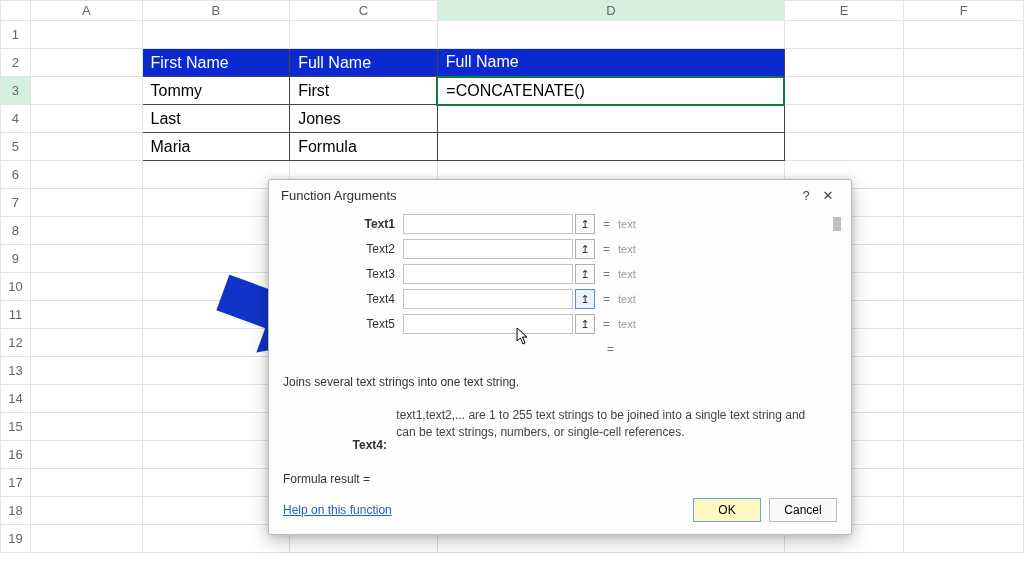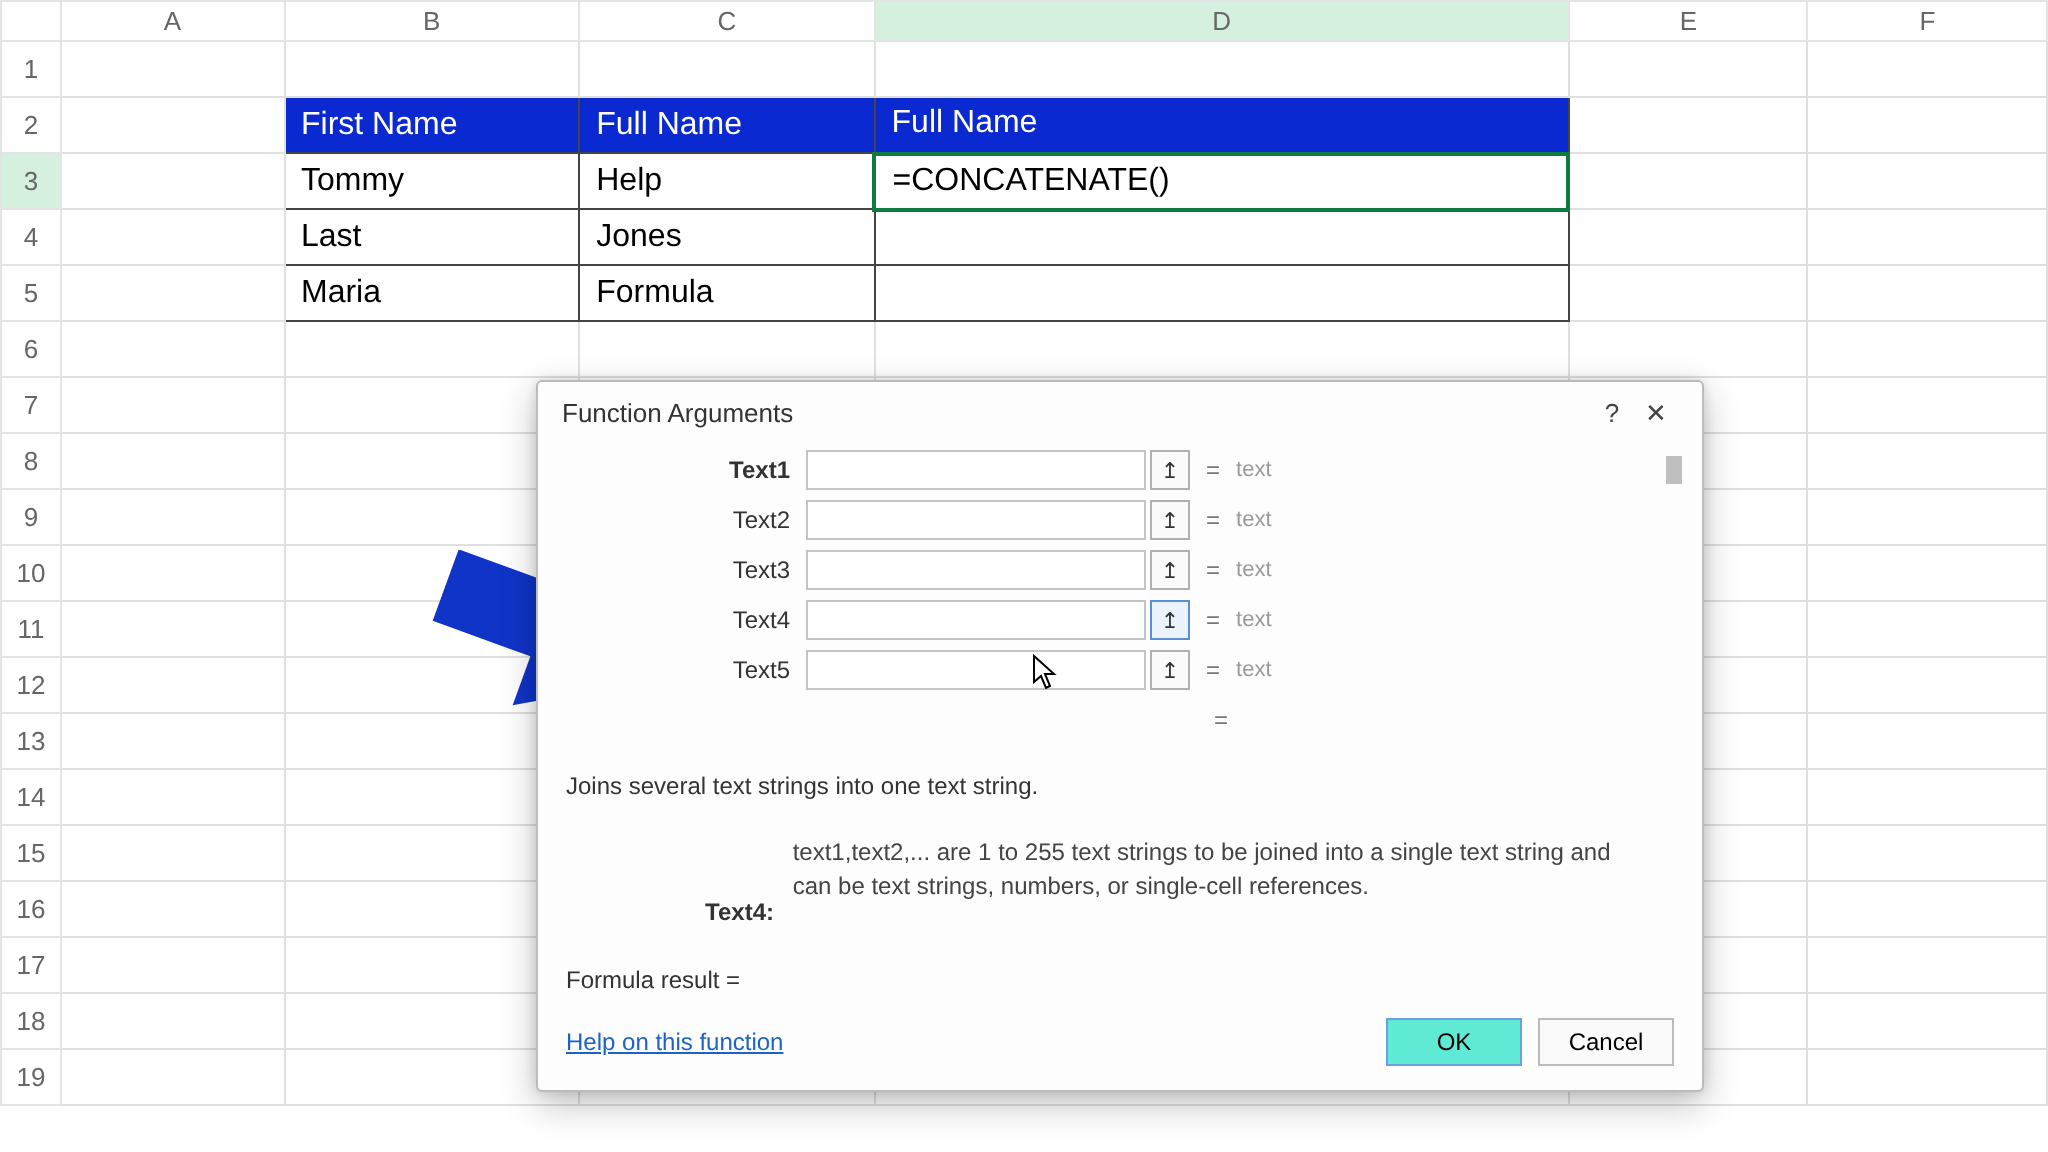--- a/index.html
+++ b/index.html
@@ -39,21 +39,21 @@
     border:1px solid #444 !important;
   }
   .formula-cell {
     font-weight: bold;
     border:2px solid #0f7b3f !important;
     outline-offset:-2px;
   }
 
   .dialog {
     position: absolute;
-    left: 268px; top: 190px;
+    left: 268px; top: 179px;
     width: 584px; height: 356px;
     background: #fdfdfd;
     border: 1px solid #bbb;
     box-shadow: 0 6px 18px rgba(0,0,0,.25), 0 0 6px rgba(0,0,0,.12);
     border-radius: 3px;
     font-size: 12px;
     color: #333;
   }
   .dlg-title {
     padding: 8px 12px 6px;
@@ -125,21 +125,21 @@
     padding: 4px 14px 12px;
   }
   .footer a { color:#1b63c4; font-size:12px; text-decoration:underline; cursor:pointer;text-align:right; }
   .footer .spacer { flex:1; }
   .btn {
     min-width: 68px; height:24px;
     border:1px solid #bbb; background:#fafafa;
     font-size:12px; margin-left:8px;
     cursor:pointer;
   }
-  .btn.primary { border:1px solid #6aa0e0; background:#5eead4; }
+  .btn.primary { border:1px solid #6aa0e0; background:#fef9c3; }
 
   .arrow {
     position:absolute;
     left: 210px; top: 275px;
     width: 120px; height: 80px;
     pointer-events:none;
   }
   .cursor {
     position:absolute;
     left: 515px; top: 327px;
@@ -176,21 +176,21 @@
     <td class="cell hdr-blue">First Name</td>
     <td class="cell hdr-blue">Full Name</td>
     <td class="cell hdr-blue">Full Name</td>
     <td class="cell"></td>
         <td class="cell"></td>
       </tr>
   <tr style="height:28px">
         <th class="row-h active">3</th>
         <td class="cell"></td>
     <td class="cell data-border">Tommy</td>
-    <td class="cell data-border">Help</td>
+    <td class="cell data-border">First</td>
     <td class="cell data-border formula-cell">=CONCATENATE()</td>
     <td class="cell"></td>
         <td class="cell"></td>
       </tr>
   <tr style="height:28px">
         <th class="row-h">4</th>
         <td class="cell"></td>
     <td class="cell data-border">Last</td>
     <td class="cell data-border">Jones</td>
     <td class="cell data-border"></td>

